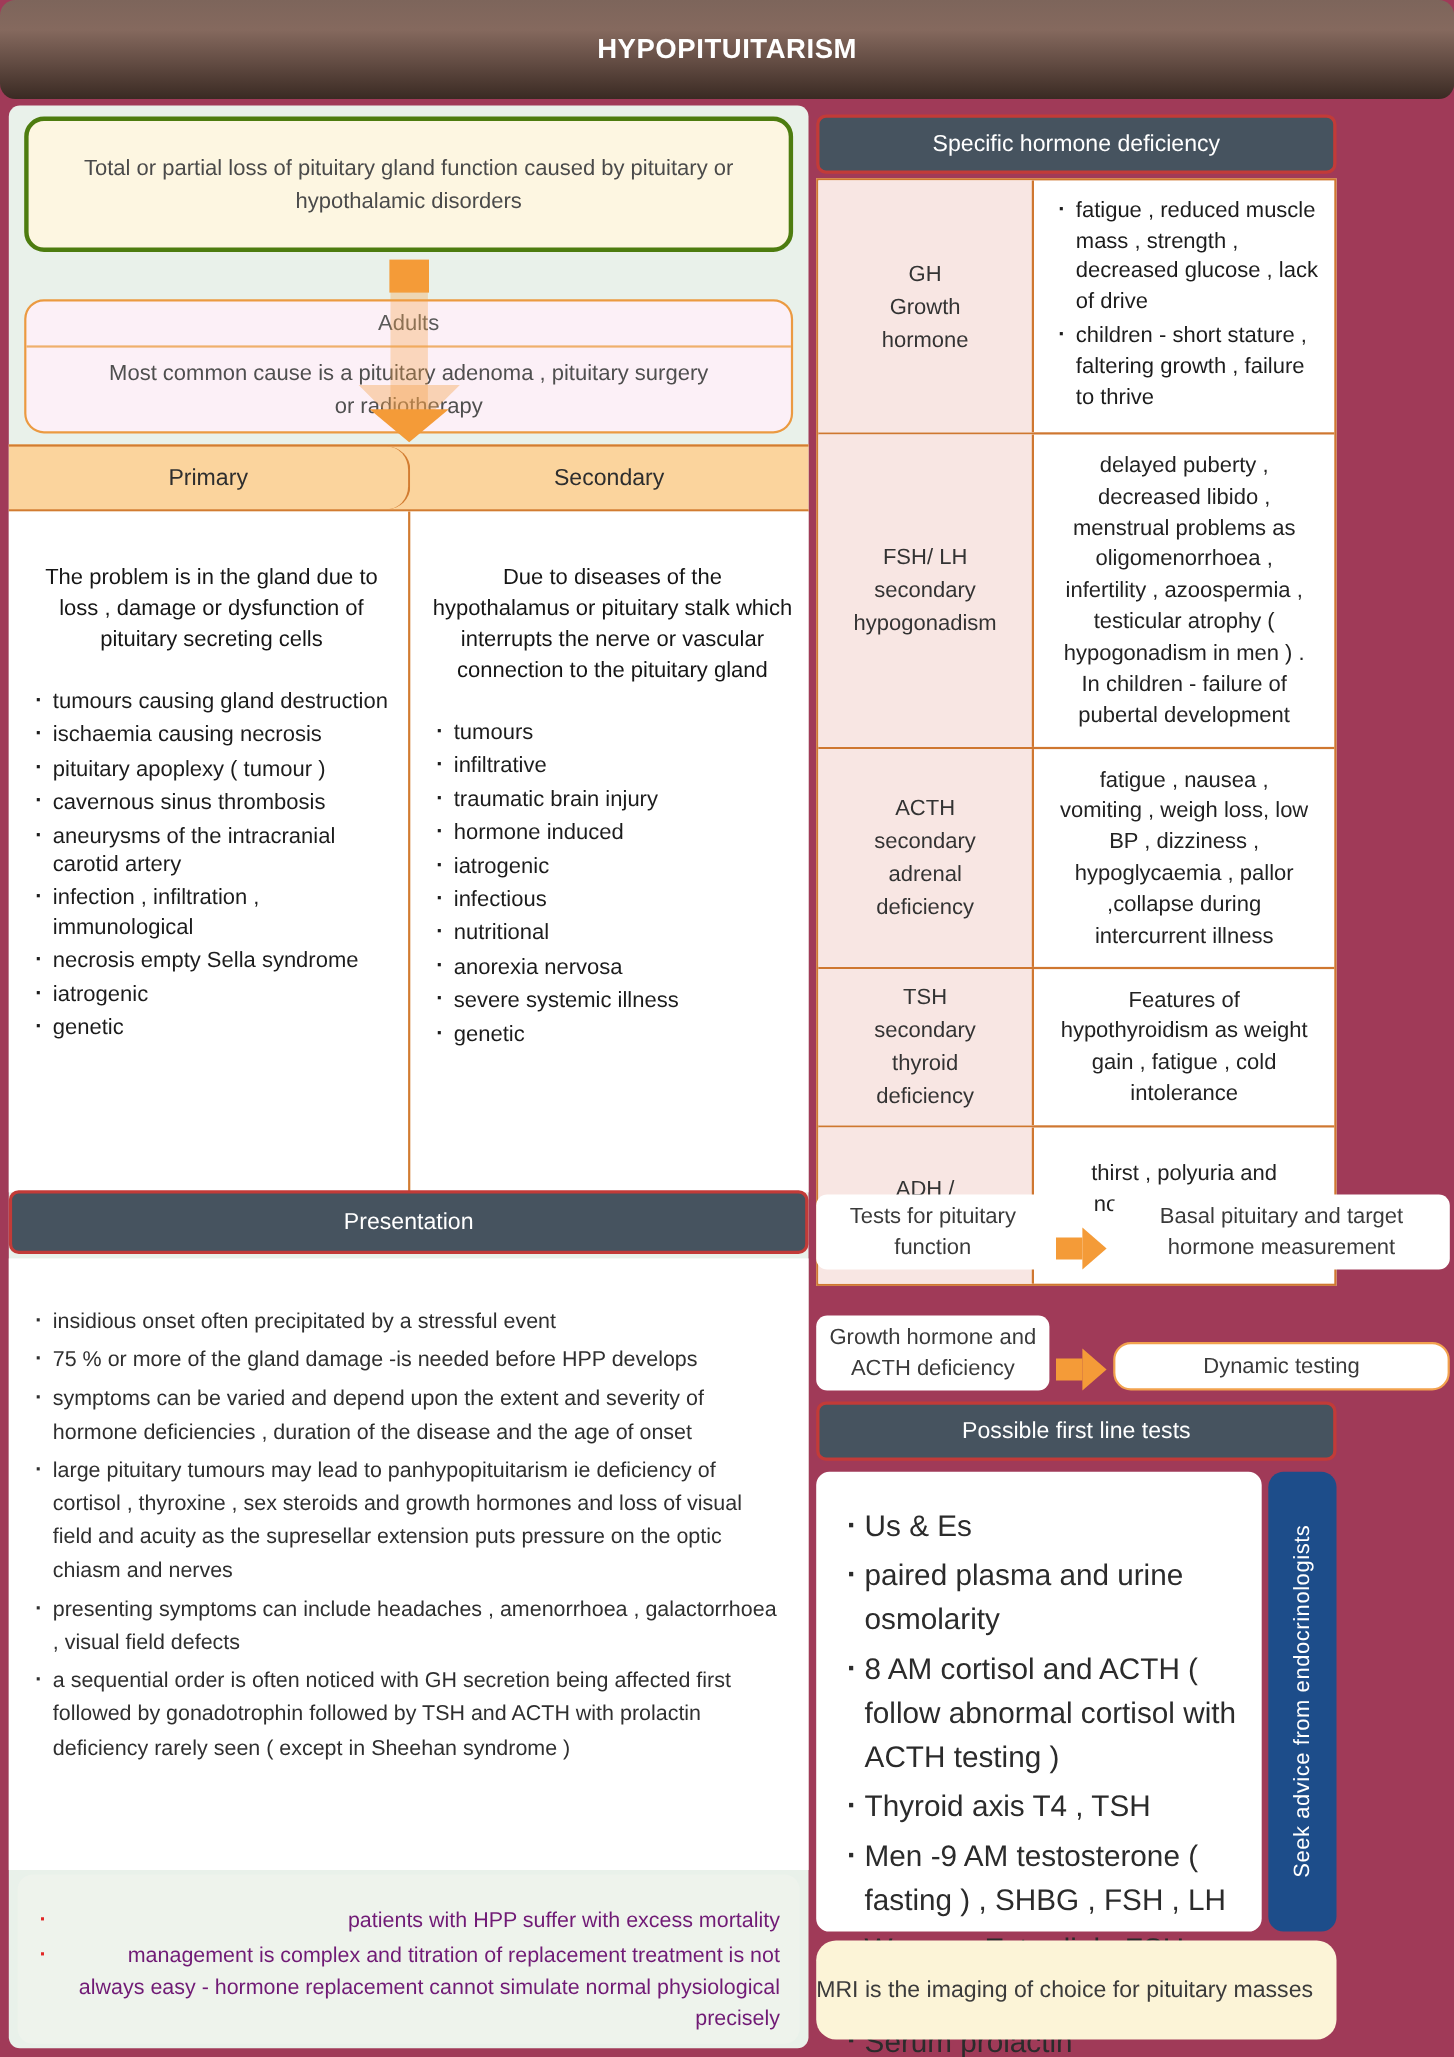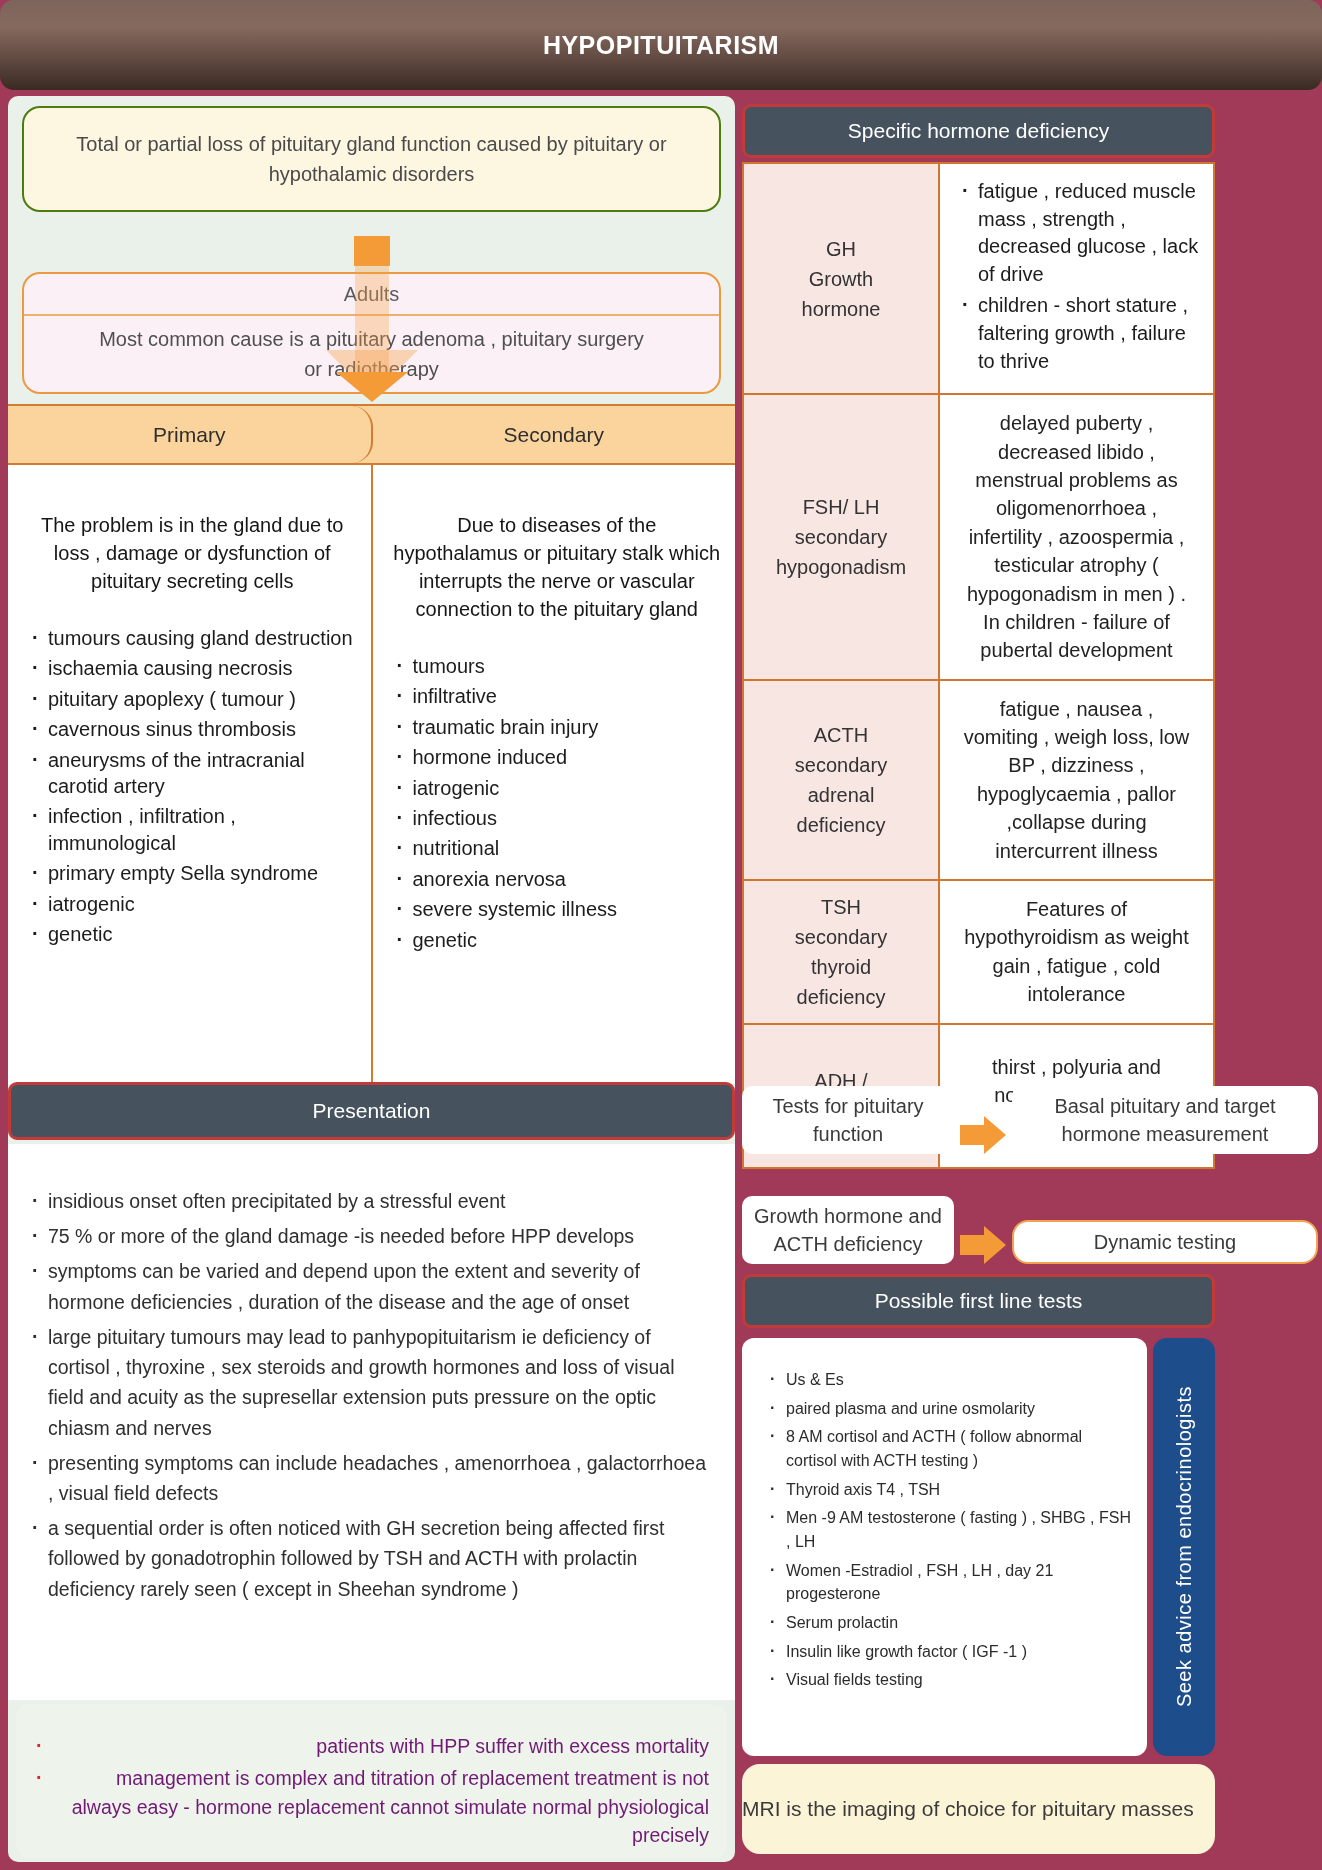--- a/index.html
+++ b/index.html
@@ -8,22 +8,22 @@
 
   
   .top-bar { position:absolute; left:0; top:0; width:1322px; height:90px; border-radius:14px;
              background:linear-gradient(180deg,#7d655b 0%,#85695e 30%,#644d44 62%,#3a2a23 100%);
              display:flex; align-items:center; justify-content:center; }
   .top-title { color:#ffffff; font-size:25px; font-weight:bold; letter-spacing:.5px; }
 
   
   .left-panel { position:absolute; left:8px; top:96px; width:727px; height:1766px;
                 background:#e9f1ea; border-radius:10px; }
-  .def-box { position:absolute; left:14px; right:14px; top:10px; height:106px;
-             background:#fdf6e1; border:2px solid #4d7c0f; border-radius:18px;
+  .def-box { position:absolute; left:14px; right:14px; top:10px; height:123px;
+             background:#fdf6e1; border:4px solid #4d7c0f; border-radius:18px;
              display:flex; align-items:center; justify-content:center; text-align:center;
              padding:0 46px; color:#4a4a4a; font-size:20px; line-height:1.5; box-sizing:border-box; }
   .arrow-square { position:absolute; top:140px; left:50%; width:36px; height:30px; margin-left:-18px;
                   background:#f49b38; z-index:3; }
   .arrow-band   { position:absolute; top:168px; left:50%; width:34px; height:112px; margin-left:-17px;
                   background:rgba(245,160,70,.33); z-index:3; }
   .arrow-tri-light { position:absolute; top:254px; left:50%; margin-left:-46px; width:0; height:0;
                   border-left:46px solid transparent; border-right:46px solid transparent;
                   border-top:46px solid rgba(245,160,70,.38); z-index:3; }
   .arrow-tri    { position:absolute; top:276px; left:50%; margin-left:-36px; width:0; height:0;
@@ -100,21 +100,21 @@
   .flow-from { width:212px; }
   .flow-to { flex:1; }
   .flow-to.outlined { border:2.5px solid #f2a24e; border-radius:16px; }
   .flow-arrow { width:58px; display:flex; align-items:center; justify-content:center; }
   .flow-arrow .shaft { width:24px; height:20px; background:#f49b38; }
   .flow-arrow .head { width:0; height:0; border-top:19px solid transparent;
                       border-bottom:19px solid transparent; border-left:22px solid #f49b38; }
 
   .tests-row { position:absolute; left:0; right:0; top:1242px; height:418px; display:flex; }
   .tests-box { flex:1; background:#ffffff; border-radius:12px; padding:30px 14px 0 24px; box-sizing:border-box; }
-  .tests-box .bitem { font-size:16px; line-height:1.48; margin-bottom:5px; color:#2b2b2b; }
+  .tests-box .bitem { font-size:27px; line-height:1.48; margin-bottom:5px; color:#2b2b2b; }
   .blue-bar { width:62px; margin-left:6px; background:#1d4d8a; border-radius:14px;
               display:flex; align-items:center; justify-content:center; }
   .blue-bar .vert { writing-mode:vertical-rl; transform:rotate(180deg); color:#ffffff;
                     font-size:20px; letter-spacing:.5px; white-space:nowrap; }
 
   .mri-box { position:absolute; left:0; right:0; top:1668px; height:90px; background:#fcf4d7;
              border-radius:18px; display:flex; align-items:center; justify-content:flex-start;
              text-align:center; color:#3b3b3b; font-size:21px; }
 </style>
 </head>
@@ -149,21 +149,21 @@
       <div class="causes-body">
         <div class="ccell">
           <div class="intro">The problem is in the gland due to loss , damage or dysfunction of pituitary secreting cells</div>
           <div class="blist">
               <div class="bitem">tumours causing gland destruction</div>
               <div class="bitem">ischaemia  causing necrosis</div>
               <div class="bitem">pituitary apoplexy ( tumour )</div>
               <div class="bitem">cavernous sinus thrombosis</div>
               <div class="bitem">aneurysms of the intracranial carotid artery</div>
               <div class="bitem">infection , infiltration , immunological</div>
-              <div class="bitem">primary empty Sella syndrome</div>
+              <div class="bitem">necrosis empty Sella syndrome</div>
               <div class="bitem">iatrogenic</div>
               <div class="bitem">genetic</div>
             </div>
         </div>
         <div class="ccell">
           <div class="intro">Due to diseases of the hypothalamus or pituitary stalk which interrupts the nerve or vascular connection to the pituitary gland</div>
           <div class="blist">
               <div class="bitem">tumours</div>
               <div class="bitem">infiltrative</div>
               <div class="bitem">traumatic brain injury</div>

